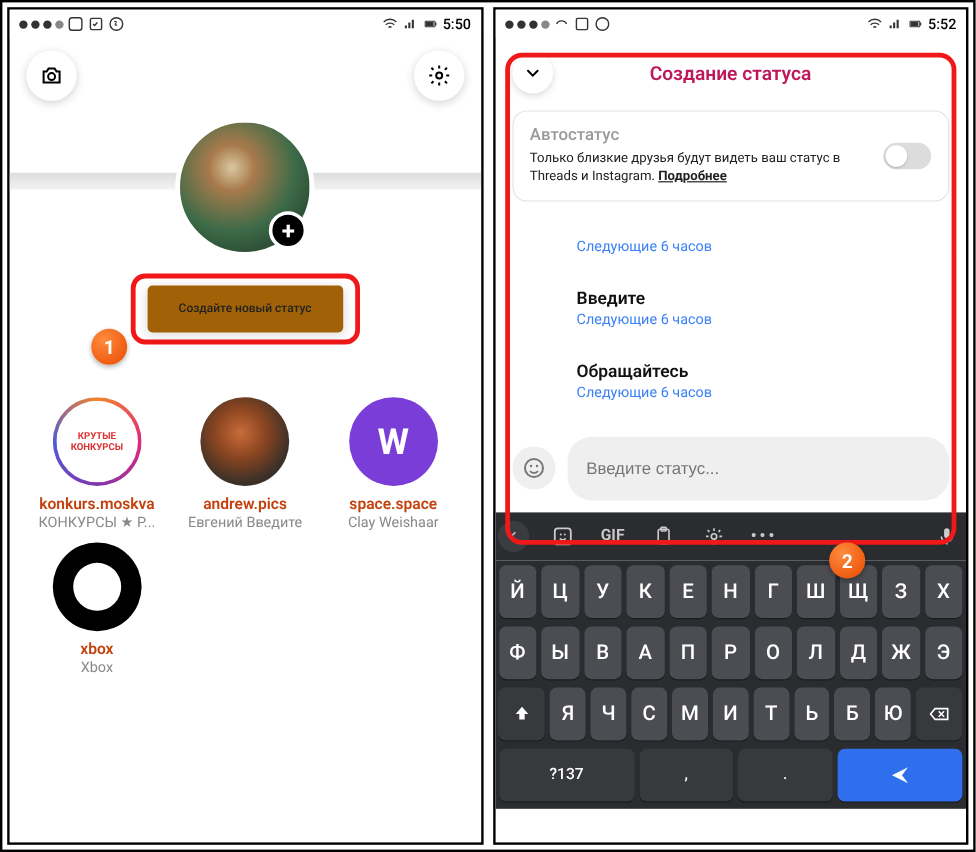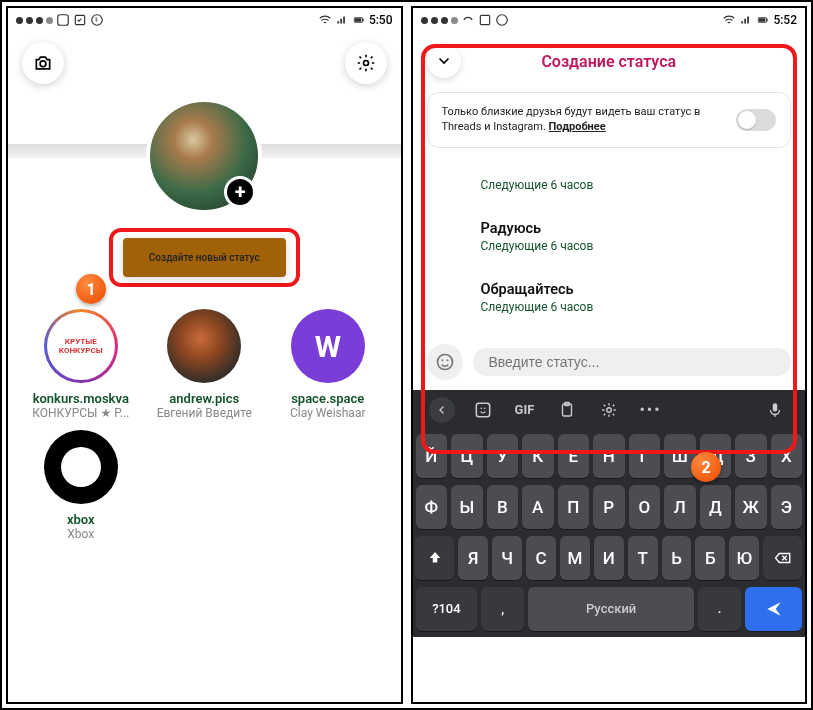--- a/index.html
+++ b/index.html
@@ -107,34 +107,34 @@
     font-size: 16px;
     position: absolute;
     box-shadow: 0 2px 4px rgba(0,0,0,0.3);
   }
   .badge-1 { background: radial-gradient(circle at 35% 30%, #ff8a3d, #e84a00); }
   .badge-2 { background: radial-gradient(circle at 35% 30%, #ff8a3d, #e84a00); }
   .friends-grid {
     display: grid;
     grid-template-columns: repeat(3, 1fr);
     gap: 10px;
-    padding: 22px 16px 10px;
+    padding: 44px 16px 10px;
   }
   .friend {
     display: flex;
     flex-direction: column;
     align-items: center;
     text-align: center;
   }
   .friend-avatar {
     width: 74px; height: 74px;
     border-radius: 50%;
     margin-bottom: 8px;
   }
-  .friend-name { font-size: 13px; font-weight: 600; color: #14532d; white-space: nowrap; overflow: hidden; text-overflow: ellipsis; max-width: 110px;}
+  .friend-name { font-size: 13px; font-weight: 600; color: #c2410c; white-space: nowrap; overflow: hidden; text-overflow: ellipsis; max-width: 110px;}
   .friend-sub { font-size: 12px; color: #888; white-space: nowrap; overflow: hidden; text-overflow: ellipsis; max-width: 110px;}
   .av-konkurs {
     background: #fff;
     border: 3px solid transparent;
     background-image: linear-gradient(#fff,#fff), conic-gradient(#f58529,#dd2a7b,#8134af,#515bd4,#f58529);
     background-origin: border-box;
     background-clip: content-box, border-box;
     display:flex;align-items:center;justify-content:center;
     font-size:8px;color:#d33;font-weight:bold;
   }
@@ -182,51 +182,51 @@
     position:absolute;
     left:2px; top:2px;
     width:18px;height:18px;
     border-radius:50%;
     background:#fff;
     box-shadow:0 1px 2px rgba(0,0,0,0.2);
   }
   .status-list { padding: 8px 20px; }
   .status-item { padding: 14px 0 14px 48px; }
   .status-title { font-size: 14.5px; font-weight:600; color:#111; margin-bottom:2px;}
-  .status-sub { font-size: 12px; color:#14532d;}
+  .status-sub { font-size: 12px; color:#3b82f6;}
   .input-row {
     display:flex;
     align-items:center;
     gap:10px;
     padding: 8px 14px 10px;
   }
   .emoji-btn {
     width: 36px;height:36px;
     border-radius:50%;
     background:#efefef;
     display:flex;align-items:center;justify-content:center;
     color:#777;
   }
   .status-input {
     flex:1;
-    height: 28px;
+    height: 53px;
     border-radius: 20px;
     background:#efefef;
     border:none;
     padding: 0 16px;
     font-size:14px;
     color:#888;
   }
   
   .kbd-toolbar {
     background:#2a2c30;
     display:flex;
     align-items:center;
     gap:14px;
-    padding: 6px 16px;
+    padding: 6px 2px;
     color:#c8c8c8;
     font-size:12px;
     position:relative;
   }
   .kbd-tool {
     width:28px;height:28px;
     display:flex;align-items:center;justify-content:center;
     border-radius:6px;
   }
   .kbd-tool.chev { background:#3a3c40; border-radius:50%; width:26px;height:26px;}
@@ -405,33 +405,34 @@
       <svg width="16" height="16" viewBox="0 0 24 24">
           <path d="M6 9l6 6 6-6" stroke="#000" stroke-width="2.5" fill="none" stroke-linecap="round"></path>
         </svg>
     </div>
     <div class="right-title">Создание статуса</div>
     <div style="width:34px"></div>
   </div>
 
   <div class="card">
     <div class="card-text">
+      <div class="card-title">Автостатус</div>
       <div class="card-desc">
         <span>Только близкие друзья будут видеть ваш статус в Threads и Instagram.</span> <b>Подробнее</b>
       </div>
     </div>
     <div class="toggle"></div>
   </div>
 
   <div class="status-list">
     <div class="status-item">
       <div class="status-sub">Следующие 6 часов</div>
     </div>
     <div class="status-item">
-      <div class="status-title">Радуюсь</div>
+      <div class="status-title">Введите</div>
       <div class="status-sub">Следующие 6 часов</div>
     </div>
     <div class="status-item">
       <div class="status-title">Обращайтесь</div>
       <div class="status-sub">Следующие 6 часов</div>
     </div>
   </div>
 
   <div class="input-row">
     <div class="emoji-btn">
@@ -526,23 +527,22 @@
       <div class="key">Б</div>
       <div class="key">Ю</div>
       <div class="key dark back">
         <svg width="22" height="18" viewBox="0 0 24 24">
             <path d="M7 6l-5 6 5 6h14V6z" fill="none" stroke="#fff" stroke-width="1.8"></path>
             <path d="M11 9l6 6M17 9l-6 6" stroke="#fff" stroke-width="1.8"></path>
           </svg>
       </div>
     </div>
     <div class="krow">
-      <div class="key dark sym">?104</div>
+      <div class="key dark sym">?137</div>
       <div class="key dark small" style="flex:0.9">,</div>
-      <div class="key space">Русский</div>
       <div class="key dark small" style="flex:0.9">.</div>
       <div class="key enter">
         <svg width="20" height="20" viewBox="0 0 24 24">
             <path d="M4 12l16-8-6 8 6 8z" fill="#fff"></path>
           </svg>
       </div>
     </div>
   </div>
 </div>
 

